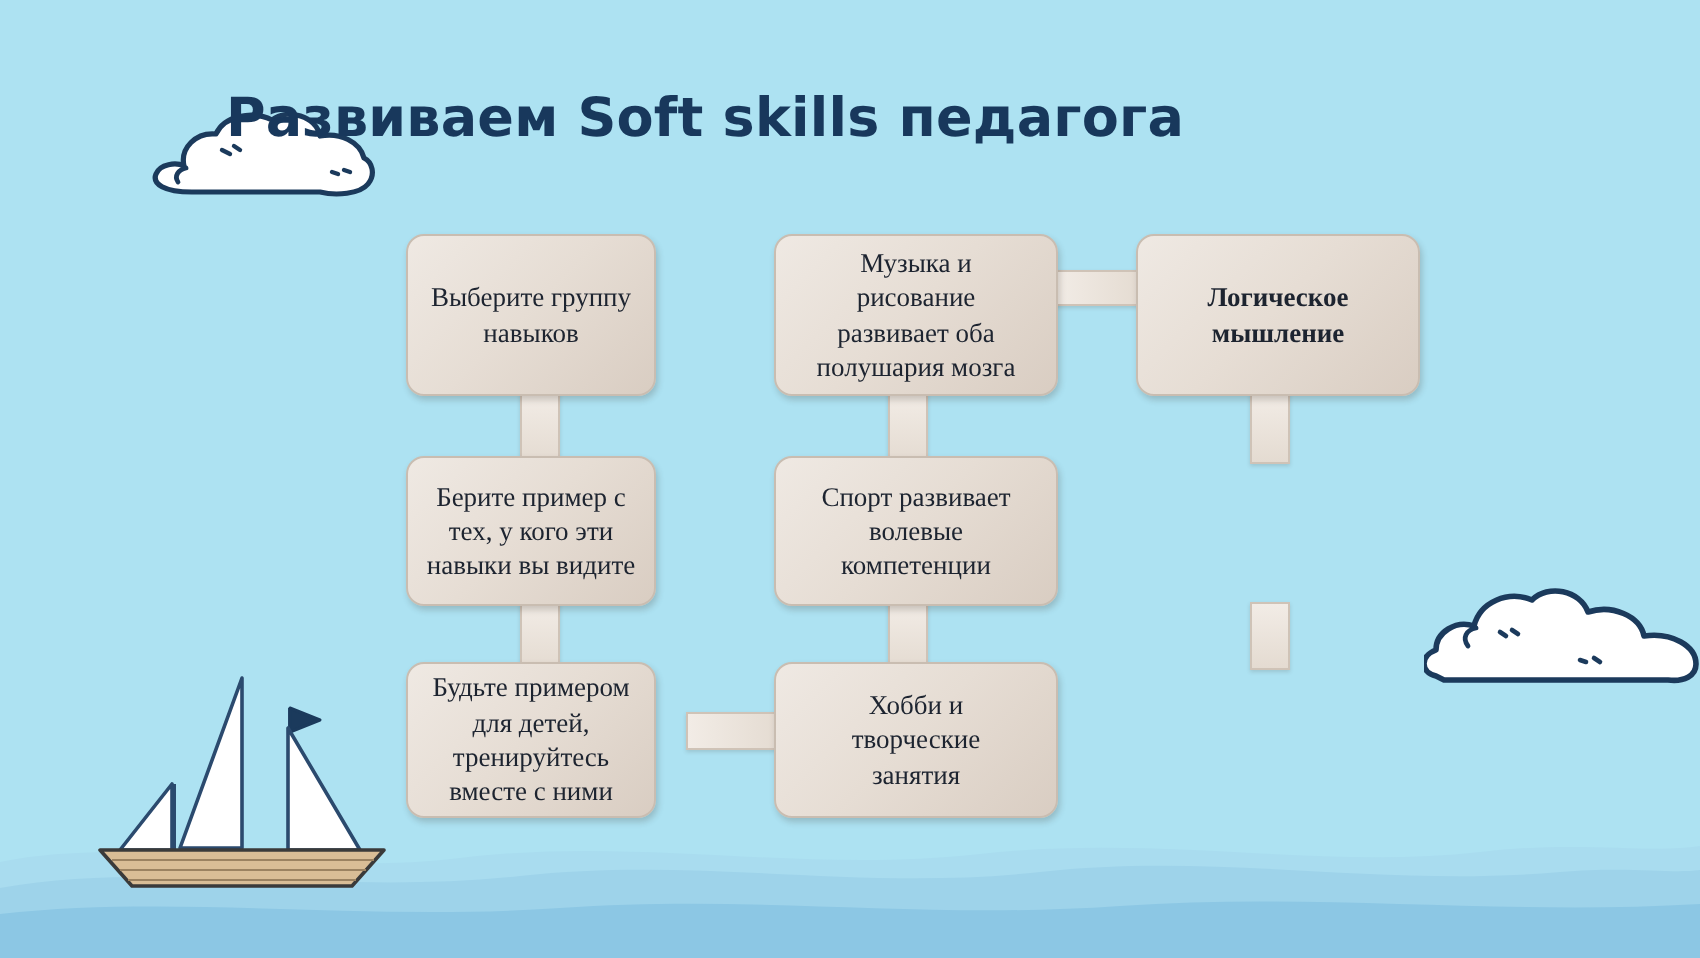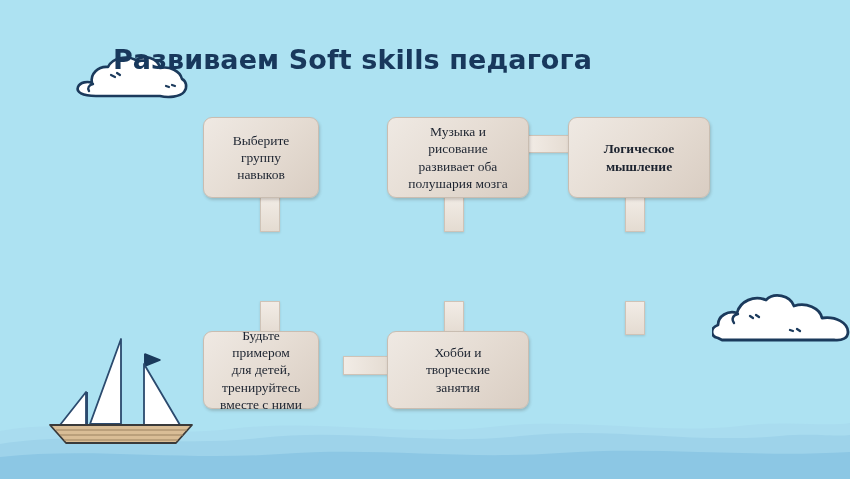--- a/index.html
+++ b/index.html
@@ -76,21 +76,21 @@
     font-family: "Liberation Serif", "DejaVu Serif", serif;
     font-size: 13.5px;
     line-height: 1.28;
     color: #1d2430;
     padding: 4px 9px;
     z-index: 3;
   }
   .node .label { display: block; white-space: pre-line; }
 
   
-  .col-1 { left: 203px; width: 116px; }
+  .col-1 { left: 203px; width: 125px; }
   .col-2 { left: 387px; width: 142px; text-align: center; }
   .col-3 { left: 568px; width: 142px; font-weight: bold; }
   .row-1 { top: 117px; height: 81px; }
   .row-2 { top: 228px; height: 75px; }
   .row-3 { top: 331px; height: 78px; }
 
   
   .connector {
     position: absolute;
     background: linear-gradient(180deg, #f2ece6 0%, #e4dbd1 100%);
@@ -188,20 +188,30 @@
       <span class="label">Музыка и
 рисование
 развивает  оба
 полушария  мозга</span>
     </div>
     <div class="node col-3 row-1">
       <span class="label">Логическое
 мышление</span>
     </div>
 
+    <div class="node col-1 row-2">
+      <span class="label">Берите пример  с
+тех, у кого эти
+навыки  вы видите</span>
+    </div>
+    <div class="node col-2 row-2">
+      <span class="label">Спорт развивает
+волевые
+компетенции</span>
+    </div>
 
     <div class="node col-1 row-3">
       <span class="label">Будьте примером
 для детей,
 тренируйтесь
 вместе с ними</span>
     </div>
     <div class="node col-2 row-3">
       <span class="label">Хобби и
 творческие

